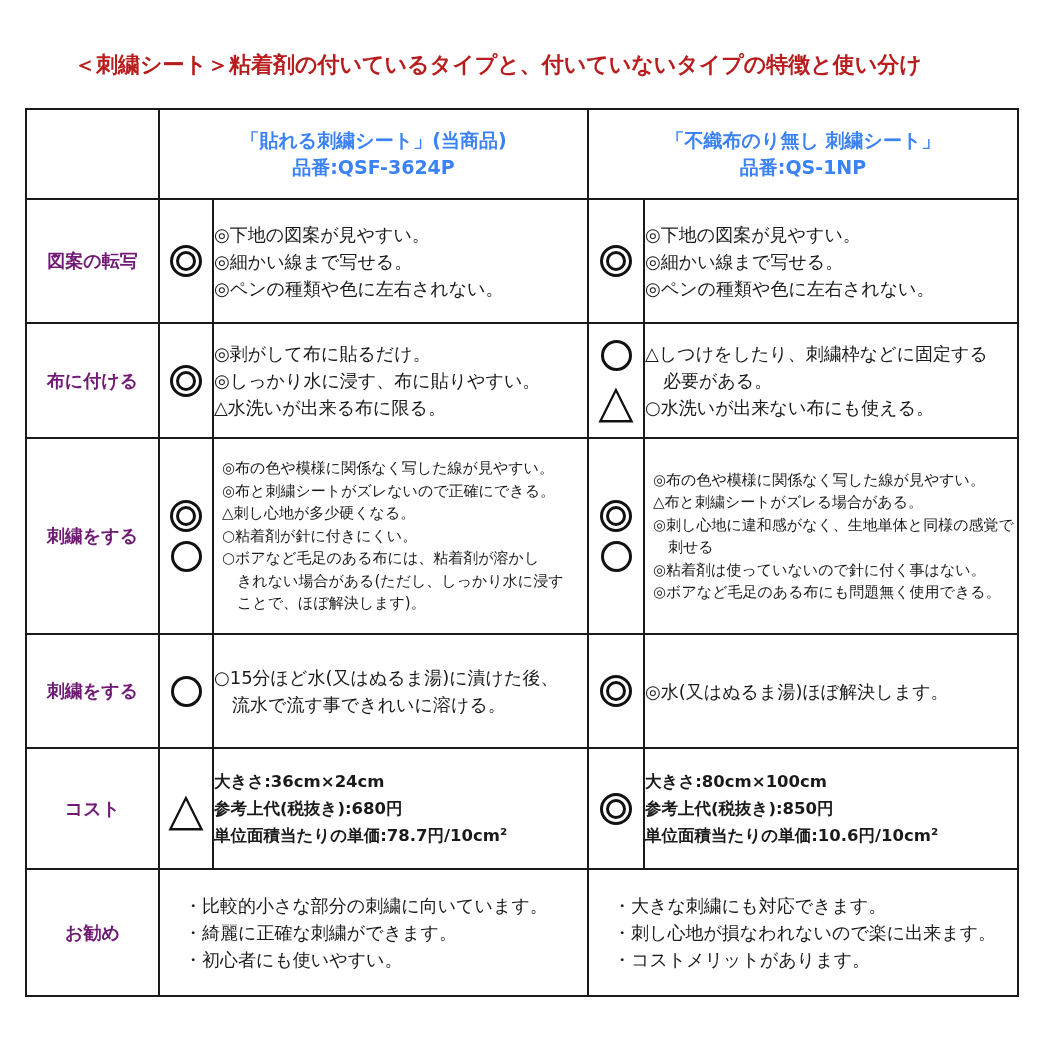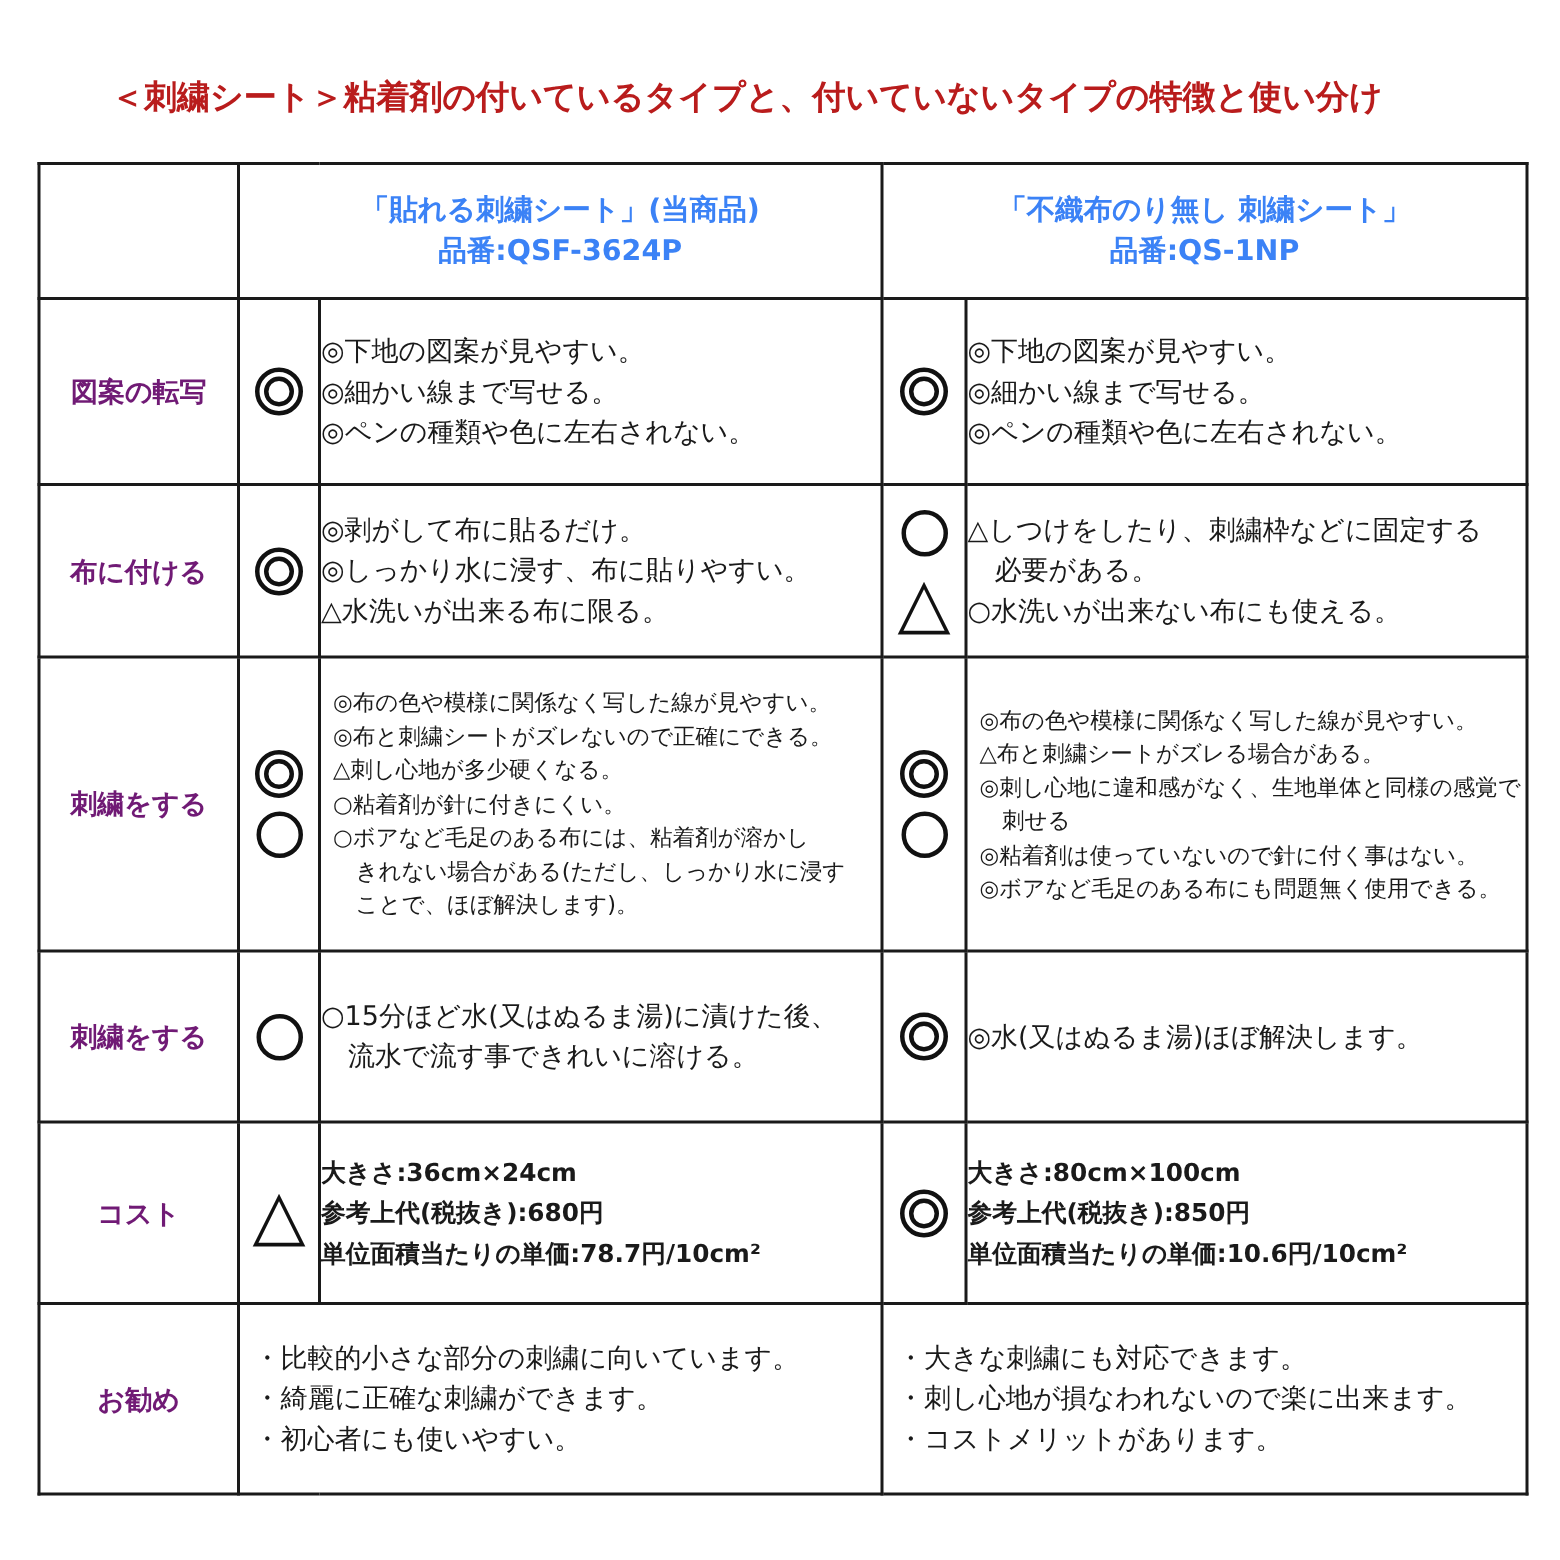--- a/index.html
+++ b/index.html
@@ -36,21 +36,21 @@
   td.rowlabel{
     text-align:center;color:#701a75;font-weight:bold;font-size:18px;
   }
   td.sym{text-align:center;}
   td.txt{
     white-space:pre-line;padding:6px 4px 6px 9px;
     font-size:18px;line-height:27px;
   }
   td.txt.small{font-size:15px;line-height:22.5px;padding-left:8px;}
   td.txt.bold{font-weight:bold;font-size:16.5px;line-height:27px;}
-  td.txt.span2{padding-left:9px;}
+  td.txt.span2{padding-left:24px;}
 
   
   .symwrap{display:flex;flex-direction:column;align-items:center;gap:9px;}
   .sym-glyph{display:block;}
   .sym-double-circle{
     width:32px;height:32px;border:3.5px solid #111;border-radius:50%;
     position:relative;box-sizing:border-box;
   }
   .sym-double-circle::after{
     content:"";position:absolute;left:3px;top:3px;right:3px;bottom:3px;

